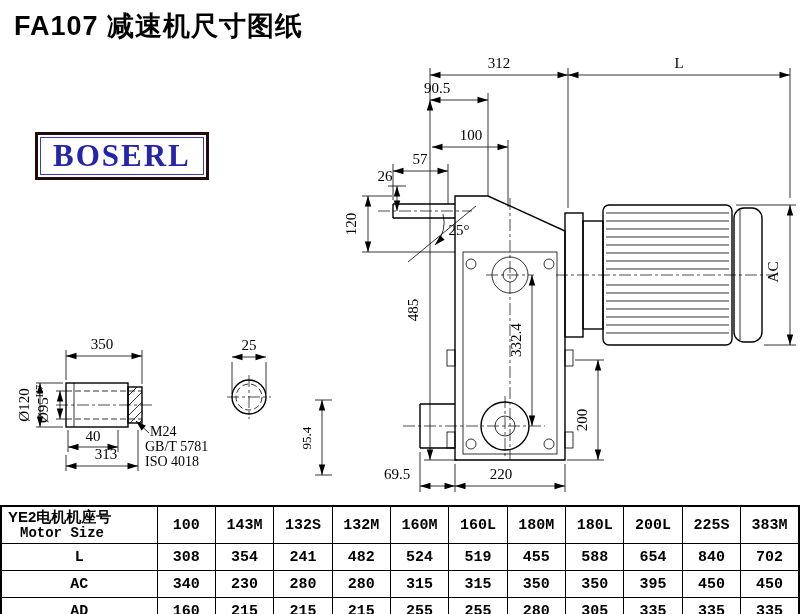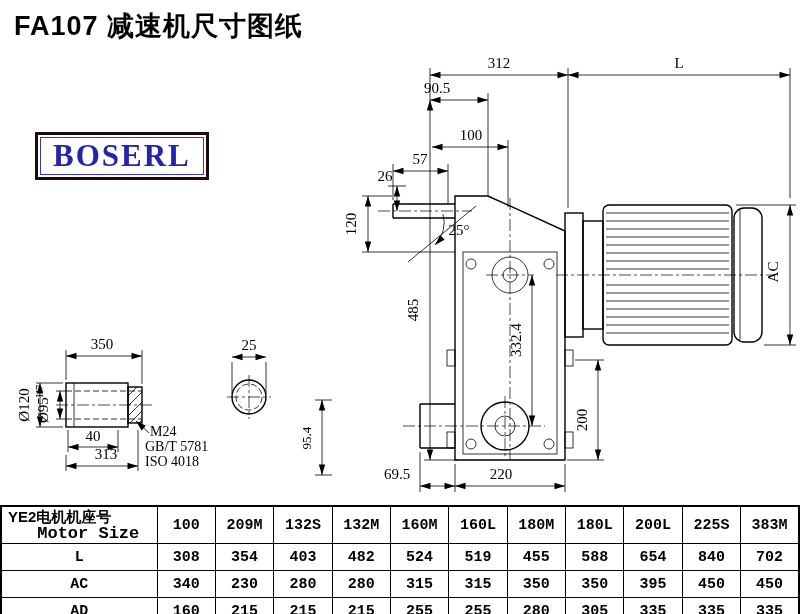--- a/index.html
+++ b/index.html
@@ -21,22 +21,22 @@
   .dt-sm{font-size:13px;}
   .dt-md{font-size:14px;}
   .size-table{position:absolute;left:0;top:505px;width:800px;border-collapse:collapse;
               table-layout:fixed;font-family:"Liberation Mono",monospace;font-size:15px;
               border:2px solid #000;}
   .size-table th,.size-table td{border:1px solid #000000;text-align:center;padding:0;
               font-weight:bold;height:26px;}
   .size-table thead th{height:36px;}
   .label-col .hdr-cn{font-family:"Liberation Sans",sans-serif;font-size:15px;
               text-align:left;padding-left:6px;line-height:17px;}
-  .label-col .hdr-en{font-family:"Liberation Mono",monospace;font-size:17px;
-              text-align:center;padding-left:18px;line-height:17px;}
+  .label-col .hdr-en{font-family:"Liberation Mono",monospace;font-size:14px;
+              text-align:left;padding-left:18px;line-height:17px;}
 </style>
 </head>
 <body>
 
 <div class="page">
 
   <div class="title">FA107 减速机尺寸图纸</div>
 
   <div class="logo">
     <div class="logo-inner">
@@ -189,38 +189,38 @@
         <col>
         <col>
     </colgroup>
     <thead>
       <tr>
         <th class="label-col">
           <div class="hdr-cn">YE2电机机座号</div>
           <div class="hdr-en">Motor Size</div>
         </th>
         <th>100</th>
-        <th>209M</th>
+        <th>143M</th>
         <th>132S</th>
         <th>132M</th>
         <th>160M</th>
         <th>160L</th>
         <th>180M</th>
         <th>180L</th>
         <th>200L</th>
         <th>225S</th>
         <th>383M</th>
       </tr>
     </thead>
     <tbody>
       <tr>
         <th>L</th>
         <td>308</td>
         <td>354</td>
-        <td>403</td>
+        <td>241</td>
         <td>482</td>
         <td>524</td>
         <td>519</td>
         <td>455</td>
         <td>588</td>
         <td>654</td>
         <td>840</td>
         <td>702</td>
       </tr>
       <tr>

